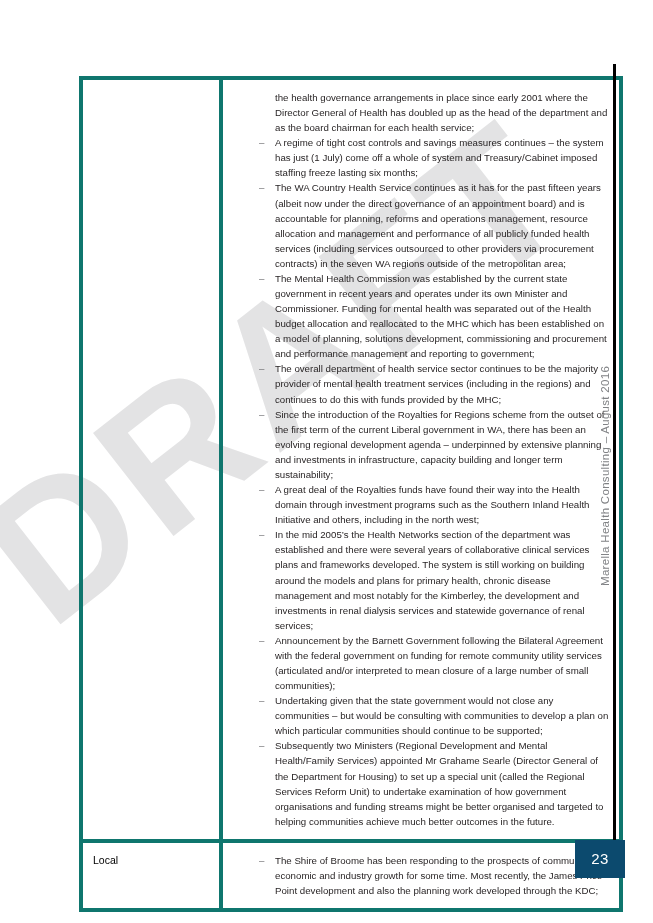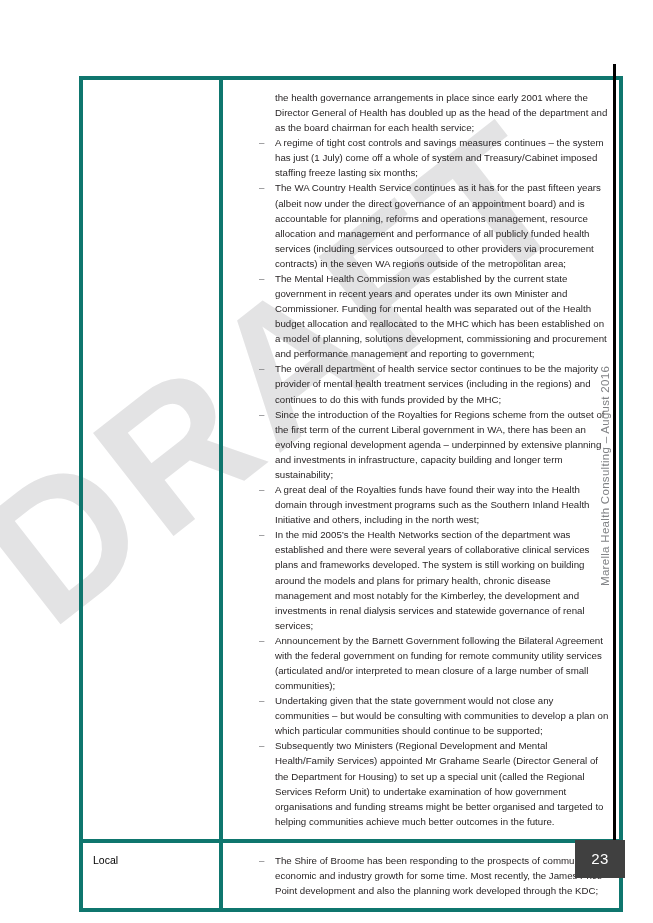--- a/index.html
+++ b/index.html
@@ -132,21 +132,21 @@
     line-height: 26px;
     text-align: left;
     z-index: 3;
   }
   #page-number-box {
     position: absolute;
     left: 575px;
     top: 840px;
     width: 50px;
     height: 38px;
-    background: #404040;
+    background: #0c4a6e;
     z-index: 4;
   }
   #page-number-box .num {
     position: absolute;
     left: 0;
     right: 0;
     top: 10px;
     text-align: center;
     color: #ffffff;
     font-size: 15px;

